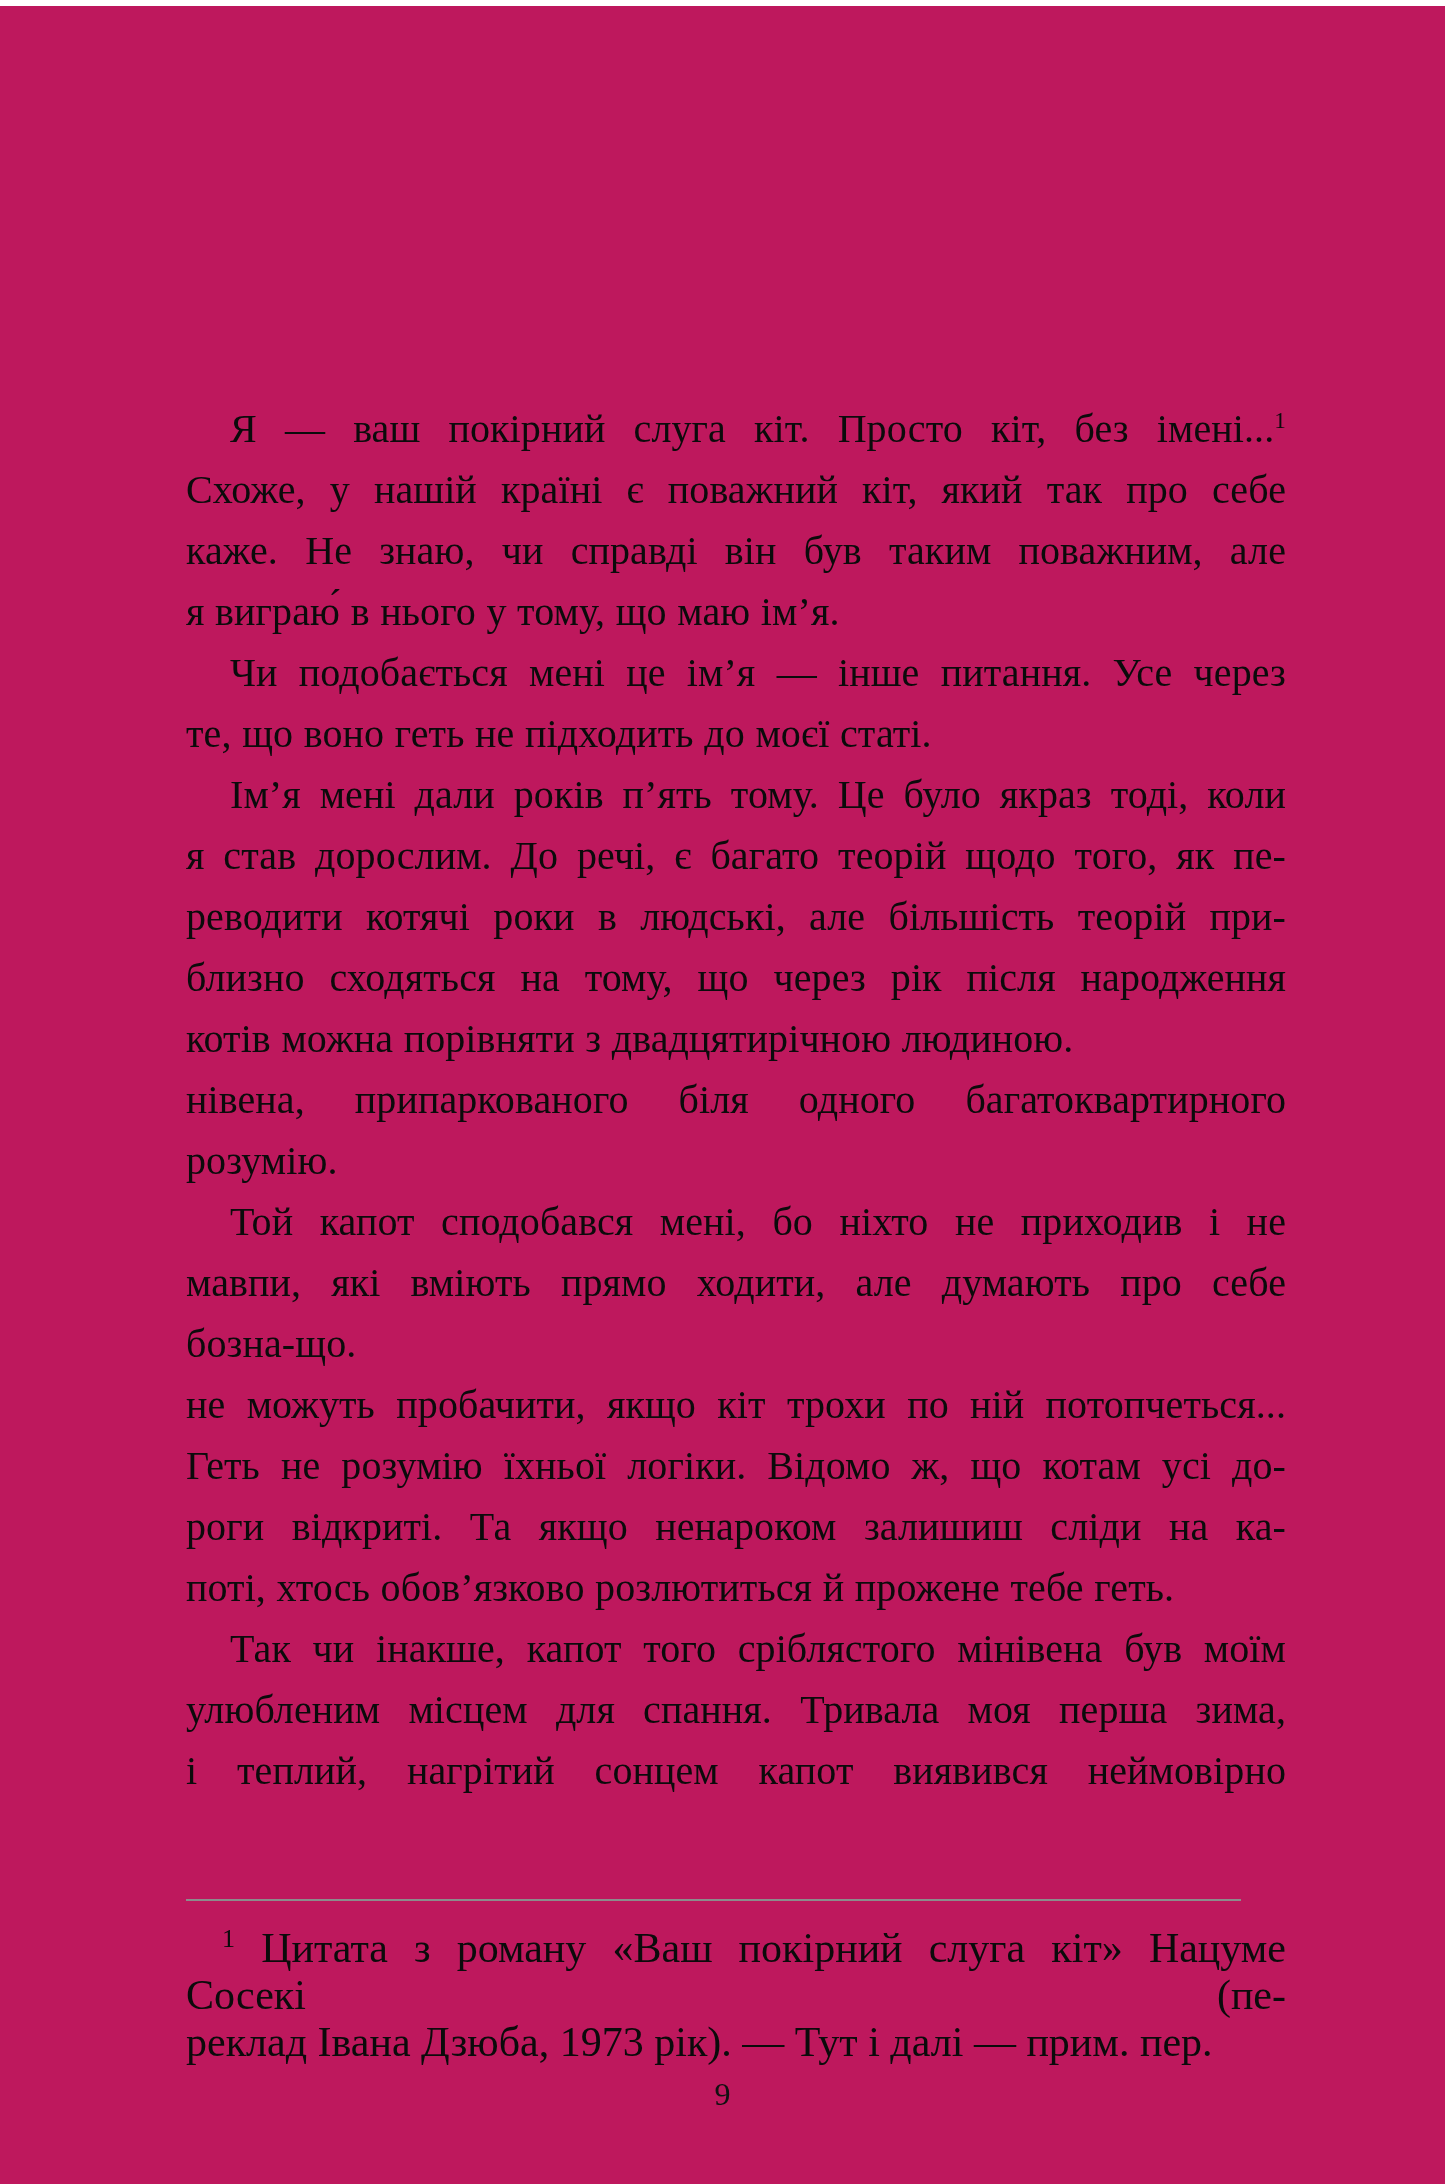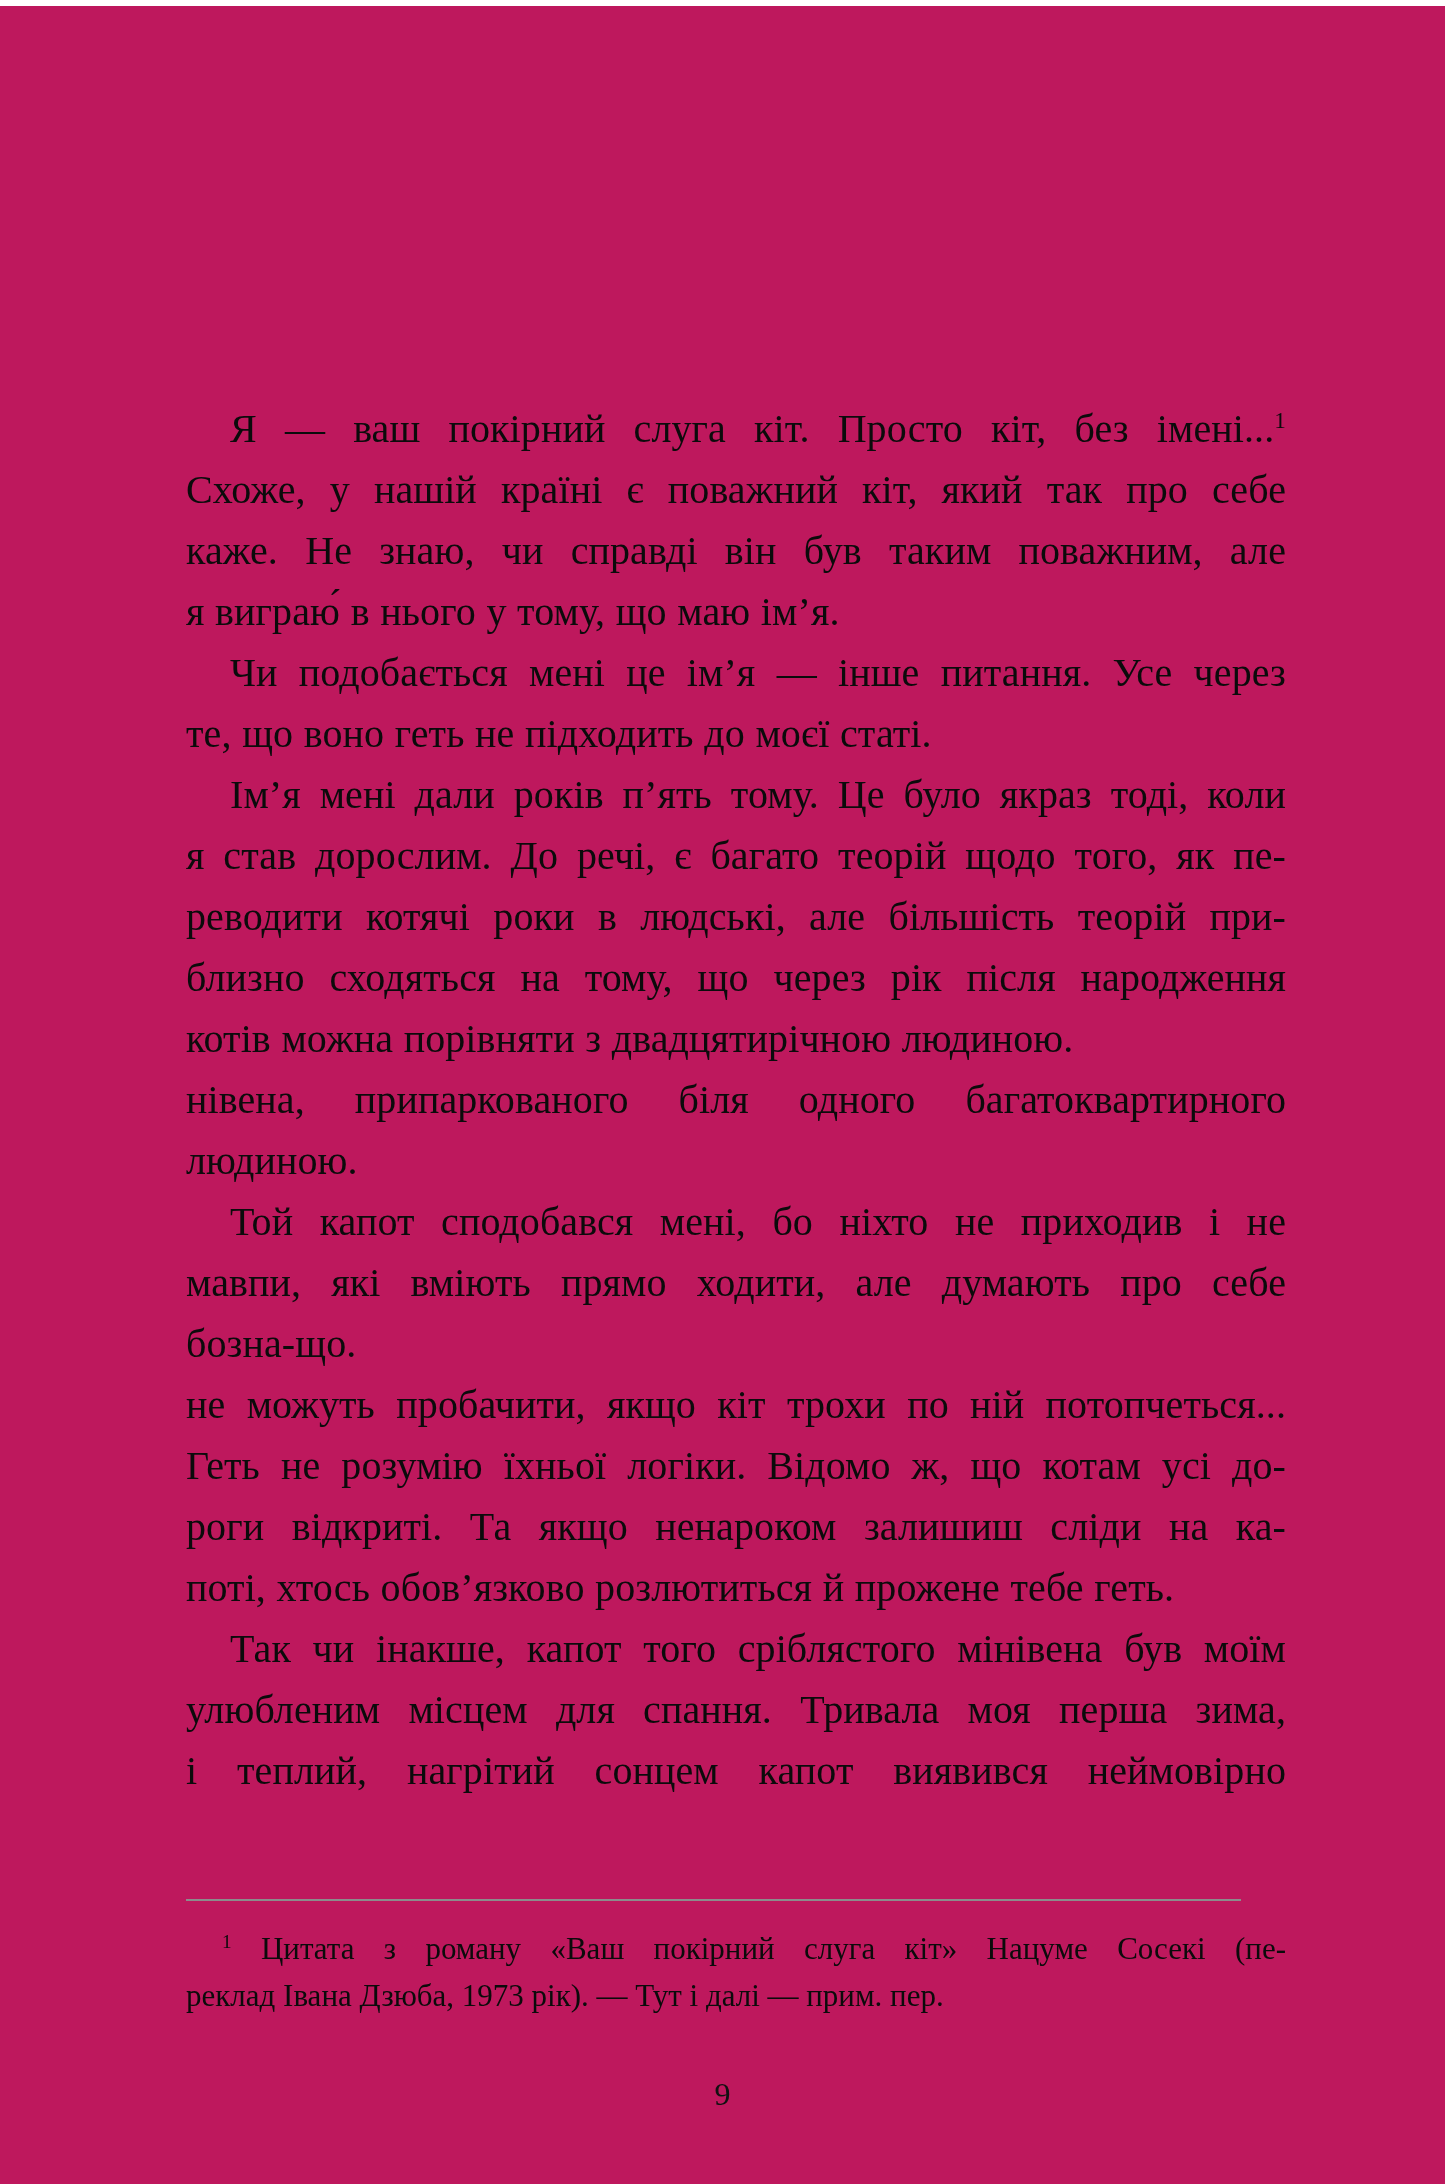--- a/index.html
+++ b/index.html
@@ -73,21 +73,21 @@
   }
   .footnote-rule {
     width: 1055px;
     height: 0;
     border: 0;
     border-top: 2px solid #8c8c8c;
     margin: 0 0 24px 0;
   }
   .footnote-text {
     margin: 0;
-    font-size: 31px;
+    font-size: 42px;
     line-height: 47px;
     text-align: justify;
   }
   .footnote-text .ln.indent::before {
     width: 36px;
   }
   .footnote-text .fn-marker {
     font-size: 0.62em;
     vertical-align: super;
     line-height: 0;
@@ -130,21 +130,21 @@
     <p class="para">
       <span class="ln indent">Ім’я мені дали років п’ять тому. Це було якраз тоді, коли</span>
       <span class="ln">я став дорослим. До речі, є багато теорій щодо того, як пе-</span>
       <span class="ln">реводити котячі роки в людські, але більшість теорій при-</span>
       <span class="ln">близно сходяться на тому, що через рік після народження</span>
       <span class="ln last">котів можна порівняти з двадцятирічною людиною.</span>
     </p>
 
     <p class="para">
       <span class="ln">нівена, припаркованого біля одного багатоквартирного</span>
-      <span class="ln last">людиною.</span>
+      <span class="ln last">розумію.</span>
     </p>
 
     <p class="para">
       <span class="ln indent">Той капот сподобався мені, бо ніхто не приходив і не</span>
       <span class="ln">мавпи, які вміють прямо ходити, але думають про себе</span>
       <span class="ln last">бозна-що.</span>
     </p>
 
     <p class="para">
       <span class="ln">не можуть пробачити, якщо кіт трохи по ній потопчеться...</span>

